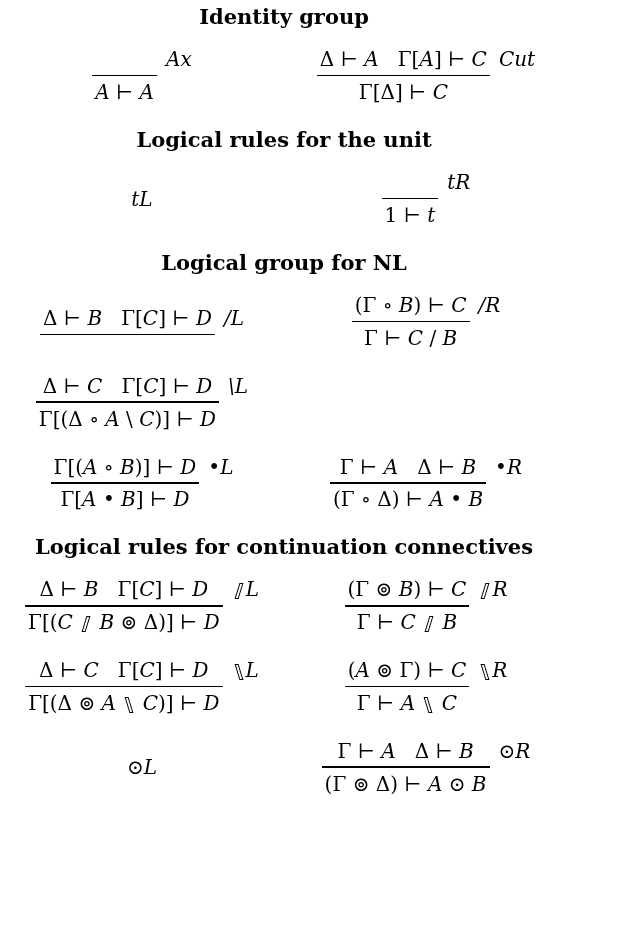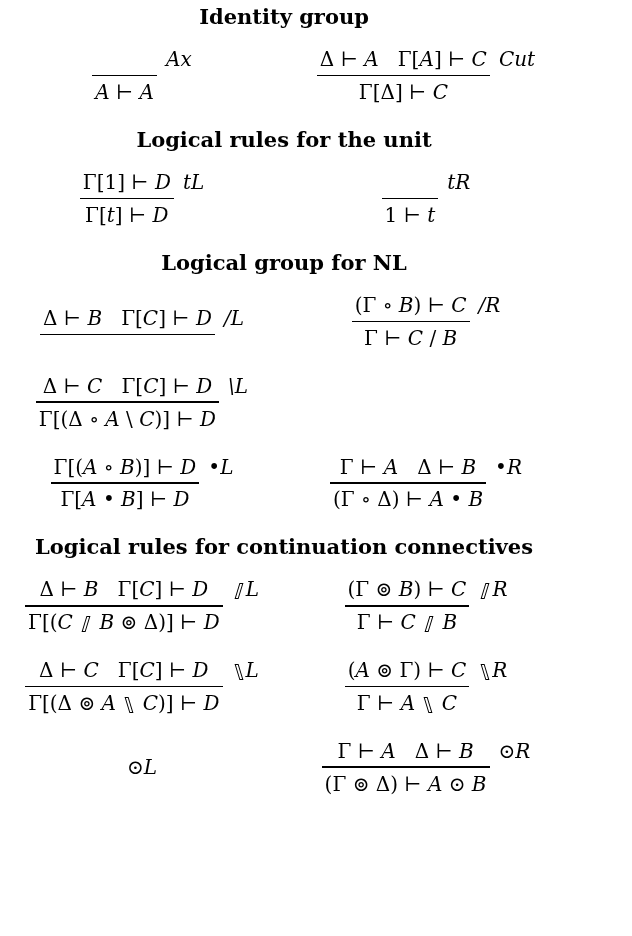--- a/index.html
+++ b/index.html
@@ -83,25 +83,20 @@
         </div>
         <div class="math rulename"><i>Cut</i></div>
       </div>
     </div>
   </div>
 
   <div>
     <div class="section-title">Logical rules for the unit</div>
     <div class="rule-row">
       <div class="rule">
-        <div class="frac">
-          <div class="math premise">Γ[1] ⊢ <i>D</i></div>
-          <div class="bar"></div>
-          <div class="math conclusion">Γ[<i>t</i>] ⊢ <i>D</i></div>
-        </div>
         <div class="math rulename"><i>tL</i></div>
       </div>
       <div class="rule">
         <div class="frac">
           <div class="math premise"></div>
           <div class="bar"></div>
           <div class="math conclusion">1 ⊢ <i>t</i></div>
         </div>
         <div class="math rulename"><i>tR</i></div>
       </div>

